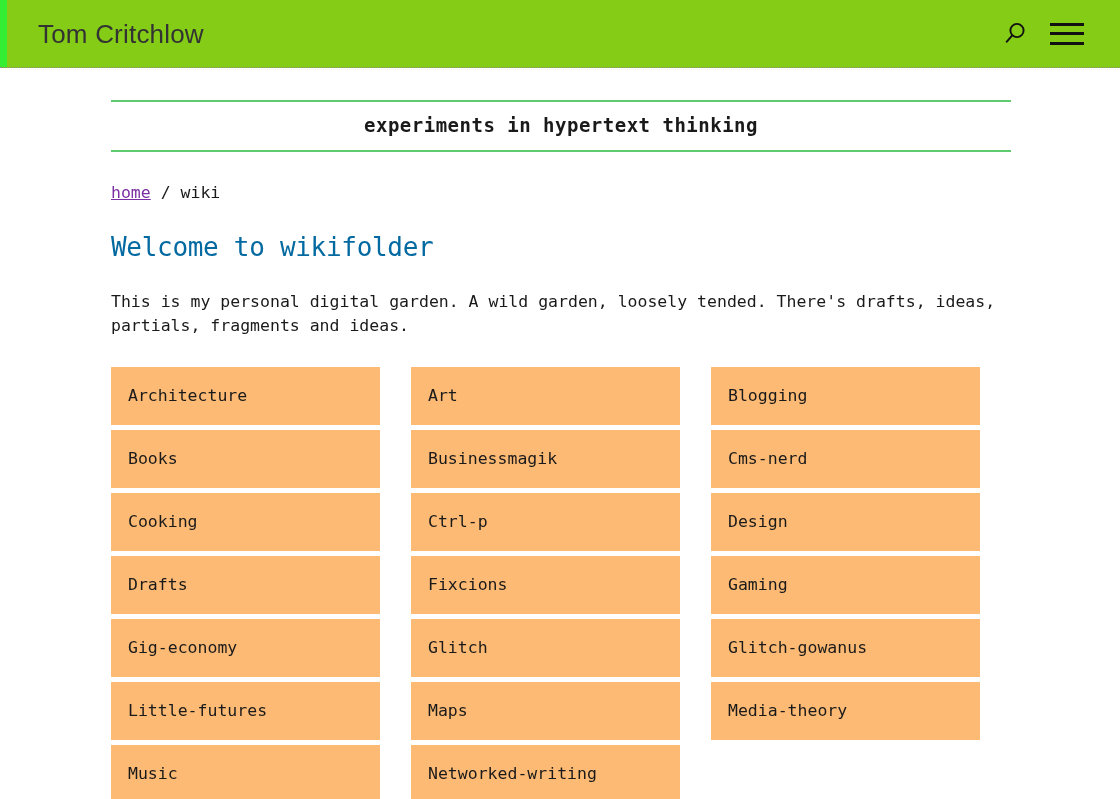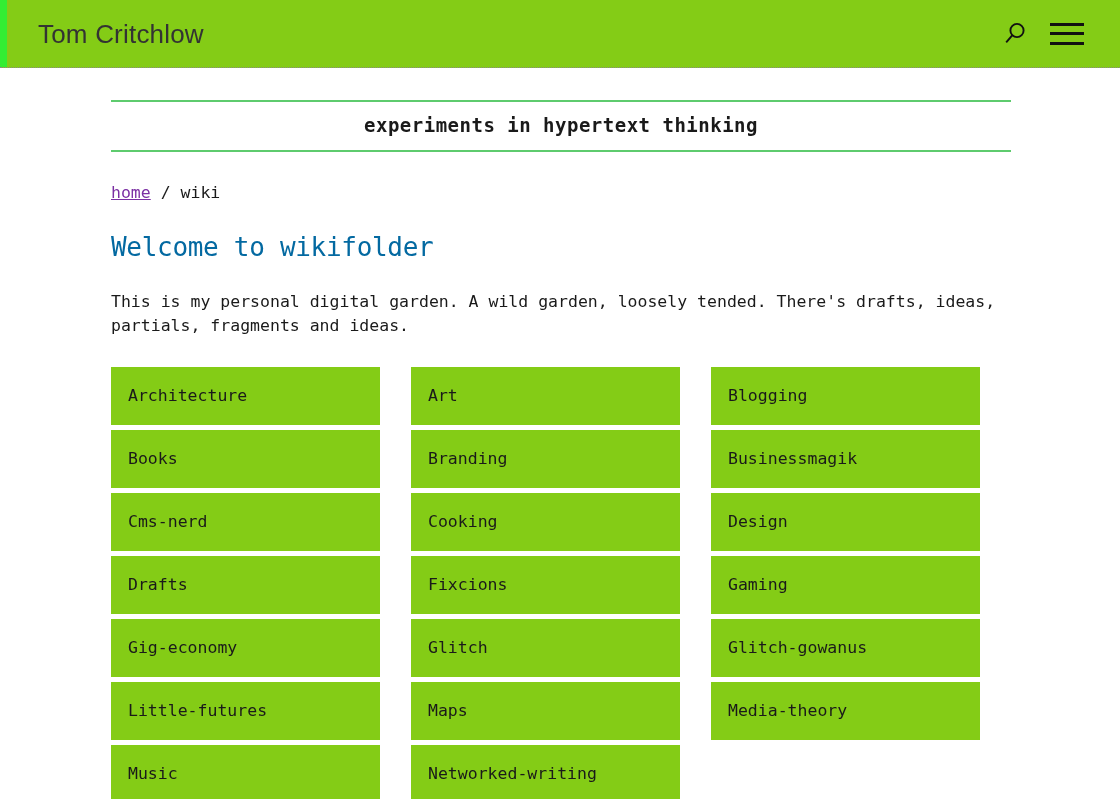--- a/index.html
+++ b/index.html
@@ -136,21 +136,21 @@
   .card-grid {
     margin-top: 30px;
     display: grid;
     grid-template-columns: repeat(3, 269px);
     column-gap: 31px;
     row-gap: 5px;
   }
 
   .card {
     height: 58px;
-    background: #84cc16;
+    background: #fdba74;
     display: flex;
     align-items: center;
     padding-left: 17px;
     font-size: 16.5px;
     color: #1a1a1a;
     text-decoration: none;
     cursor: pointer;
     overflow: hidden;
     white-space: nowrap;
   }
@@ -192,24 +192,24 @@
 
   <h1 class="page-title">Welcome to wikifolder</h1>
 
   <p class="intro">This is my personal digital garden. A wild garden, loosely tended. There's drafts, ideas, partials, fragments and ideas.</p>
 
   <div class="card-grid">
       <a class="card" href="#">Architecture</a>
       <a class="card" href="#">Art</a>
       <a class="card" href="#">Blogging</a>
       <a class="card" href="#">Books</a>
-      <a class="card" href="#">Branding</a>
       <a class="card" href="#">Businessmagik</a>
       <a class="card" href="#">Cms-nerd</a>
       <a class="card" href="#">Cooking</a>
+      <a class="card" href="#">Ctrl-p</a>
       <a class="card" href="#">Design</a>
       <a class="card" href="#">Drafts</a>
       <a class="card" href="#">Fixcions</a>
       <a class="card" href="#">Gaming</a>
       <a class="card" href="#">Gig-economy</a>
       <a class="card" href="#">Glitch</a>
       <a class="card" href="#">Glitch-gowanus</a>
       <a class="card" href="#">Little-futures</a>
       <a class="card" href="#">Maps</a>
       <a class="card" href="#">Media-theory</a>

